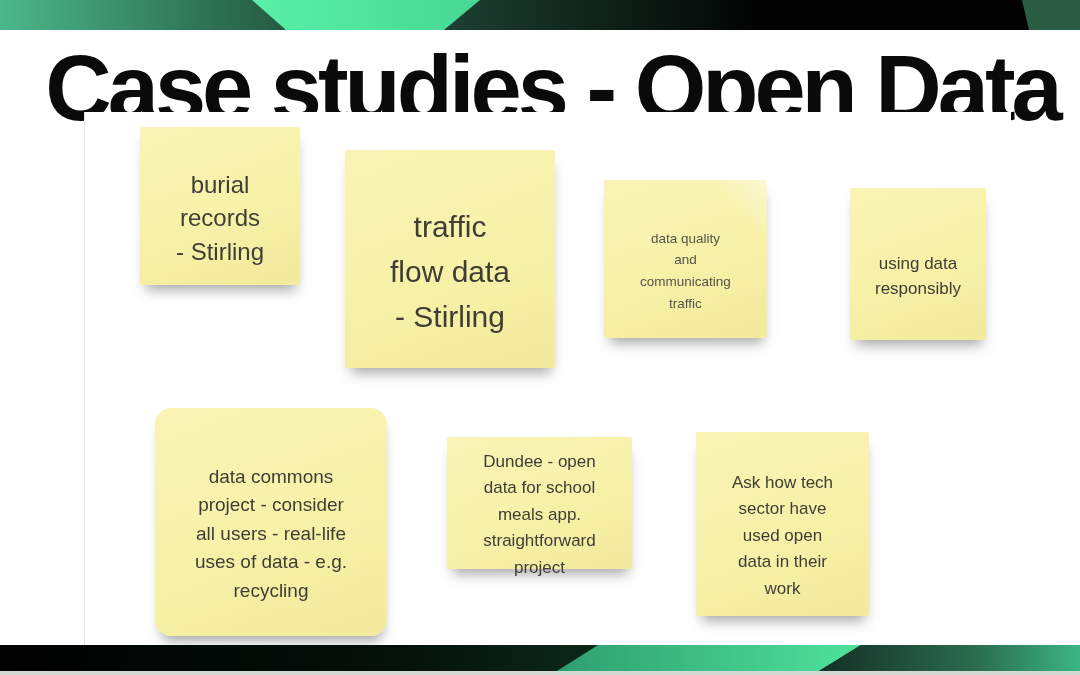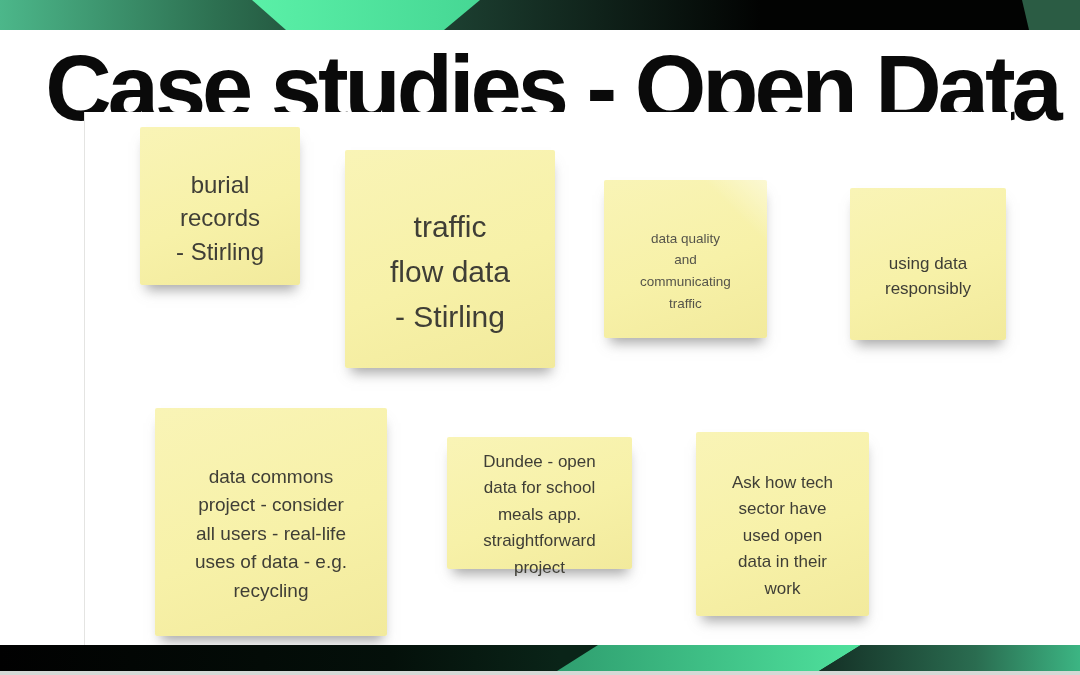--- a/index.html
+++ b/index.html
@@ -24,22 +24,22 @@
     text-align:center; color:#3f3e36; border-radius:2px;
     background:linear-gradient(160deg,#f9f4b6 0%,#f7f1a8 55%,#f2ea9c 100%);
     box-shadow:1px 10px 12px -5px rgba(96,96,96,0.55);
   }
   .note-text { white-space:pre-line; display:block; padding:4px;margin-top:24px; }
   .note-1 { left:140px; top:127px; width:160px; height:158px; font-size:24px;  line-height:1.4;  }
   .note-2 { left:345px; top:150px; width:210px; height:218px; font-size:30px;  line-height:1.5;text-align:center;  }
   .note-3 { left:604px; top:180px; width:163px; height:158px; font-size:13.5px; line-height:1.6; color:#55544a;
             background:linear-gradient(225deg, rgba(255,255,255,0.45) 0%, rgba(255,255,255,0) 20%),
                        linear-gradient(160deg,#f9f4b6 0%,#f7f1a8 55%,#f2ea9c 100%); }
-  .note-4 { left:850px; top:188px; width:156px; height:152px; font-size:17px;  line-height:1.5;  }
-  .note-5 { left:155px; top:408px; width:232px; height:228px; font-size:19px;  line-height:1.5;  }
+  .note-4 { left:850px; top:188px; width:136px; height:152px; font-size:17px;  line-height:1.5;  }
+  .note-5 { left:155px; top:408px; width:232px; height:228px; font-size:19px;  line-height:1.5;border-radius:16px;  }
   .note-6 { left:447px; top:437px; width:185px; height:132px; font-size:17px;  line-height:1.55; }
   .note-7 { left:696px; top:432px; width:173px; height:184px; font-size:17px;  line-height:1.55; }
 </style>
 </head>
 <body>
 
 <div class="slide">
 
   <svg class="banner-top" width="1080" height="30" viewBox="0 0 1080 30" preserveAspectRatio="none" aria-hidden="true">
     <defs>

